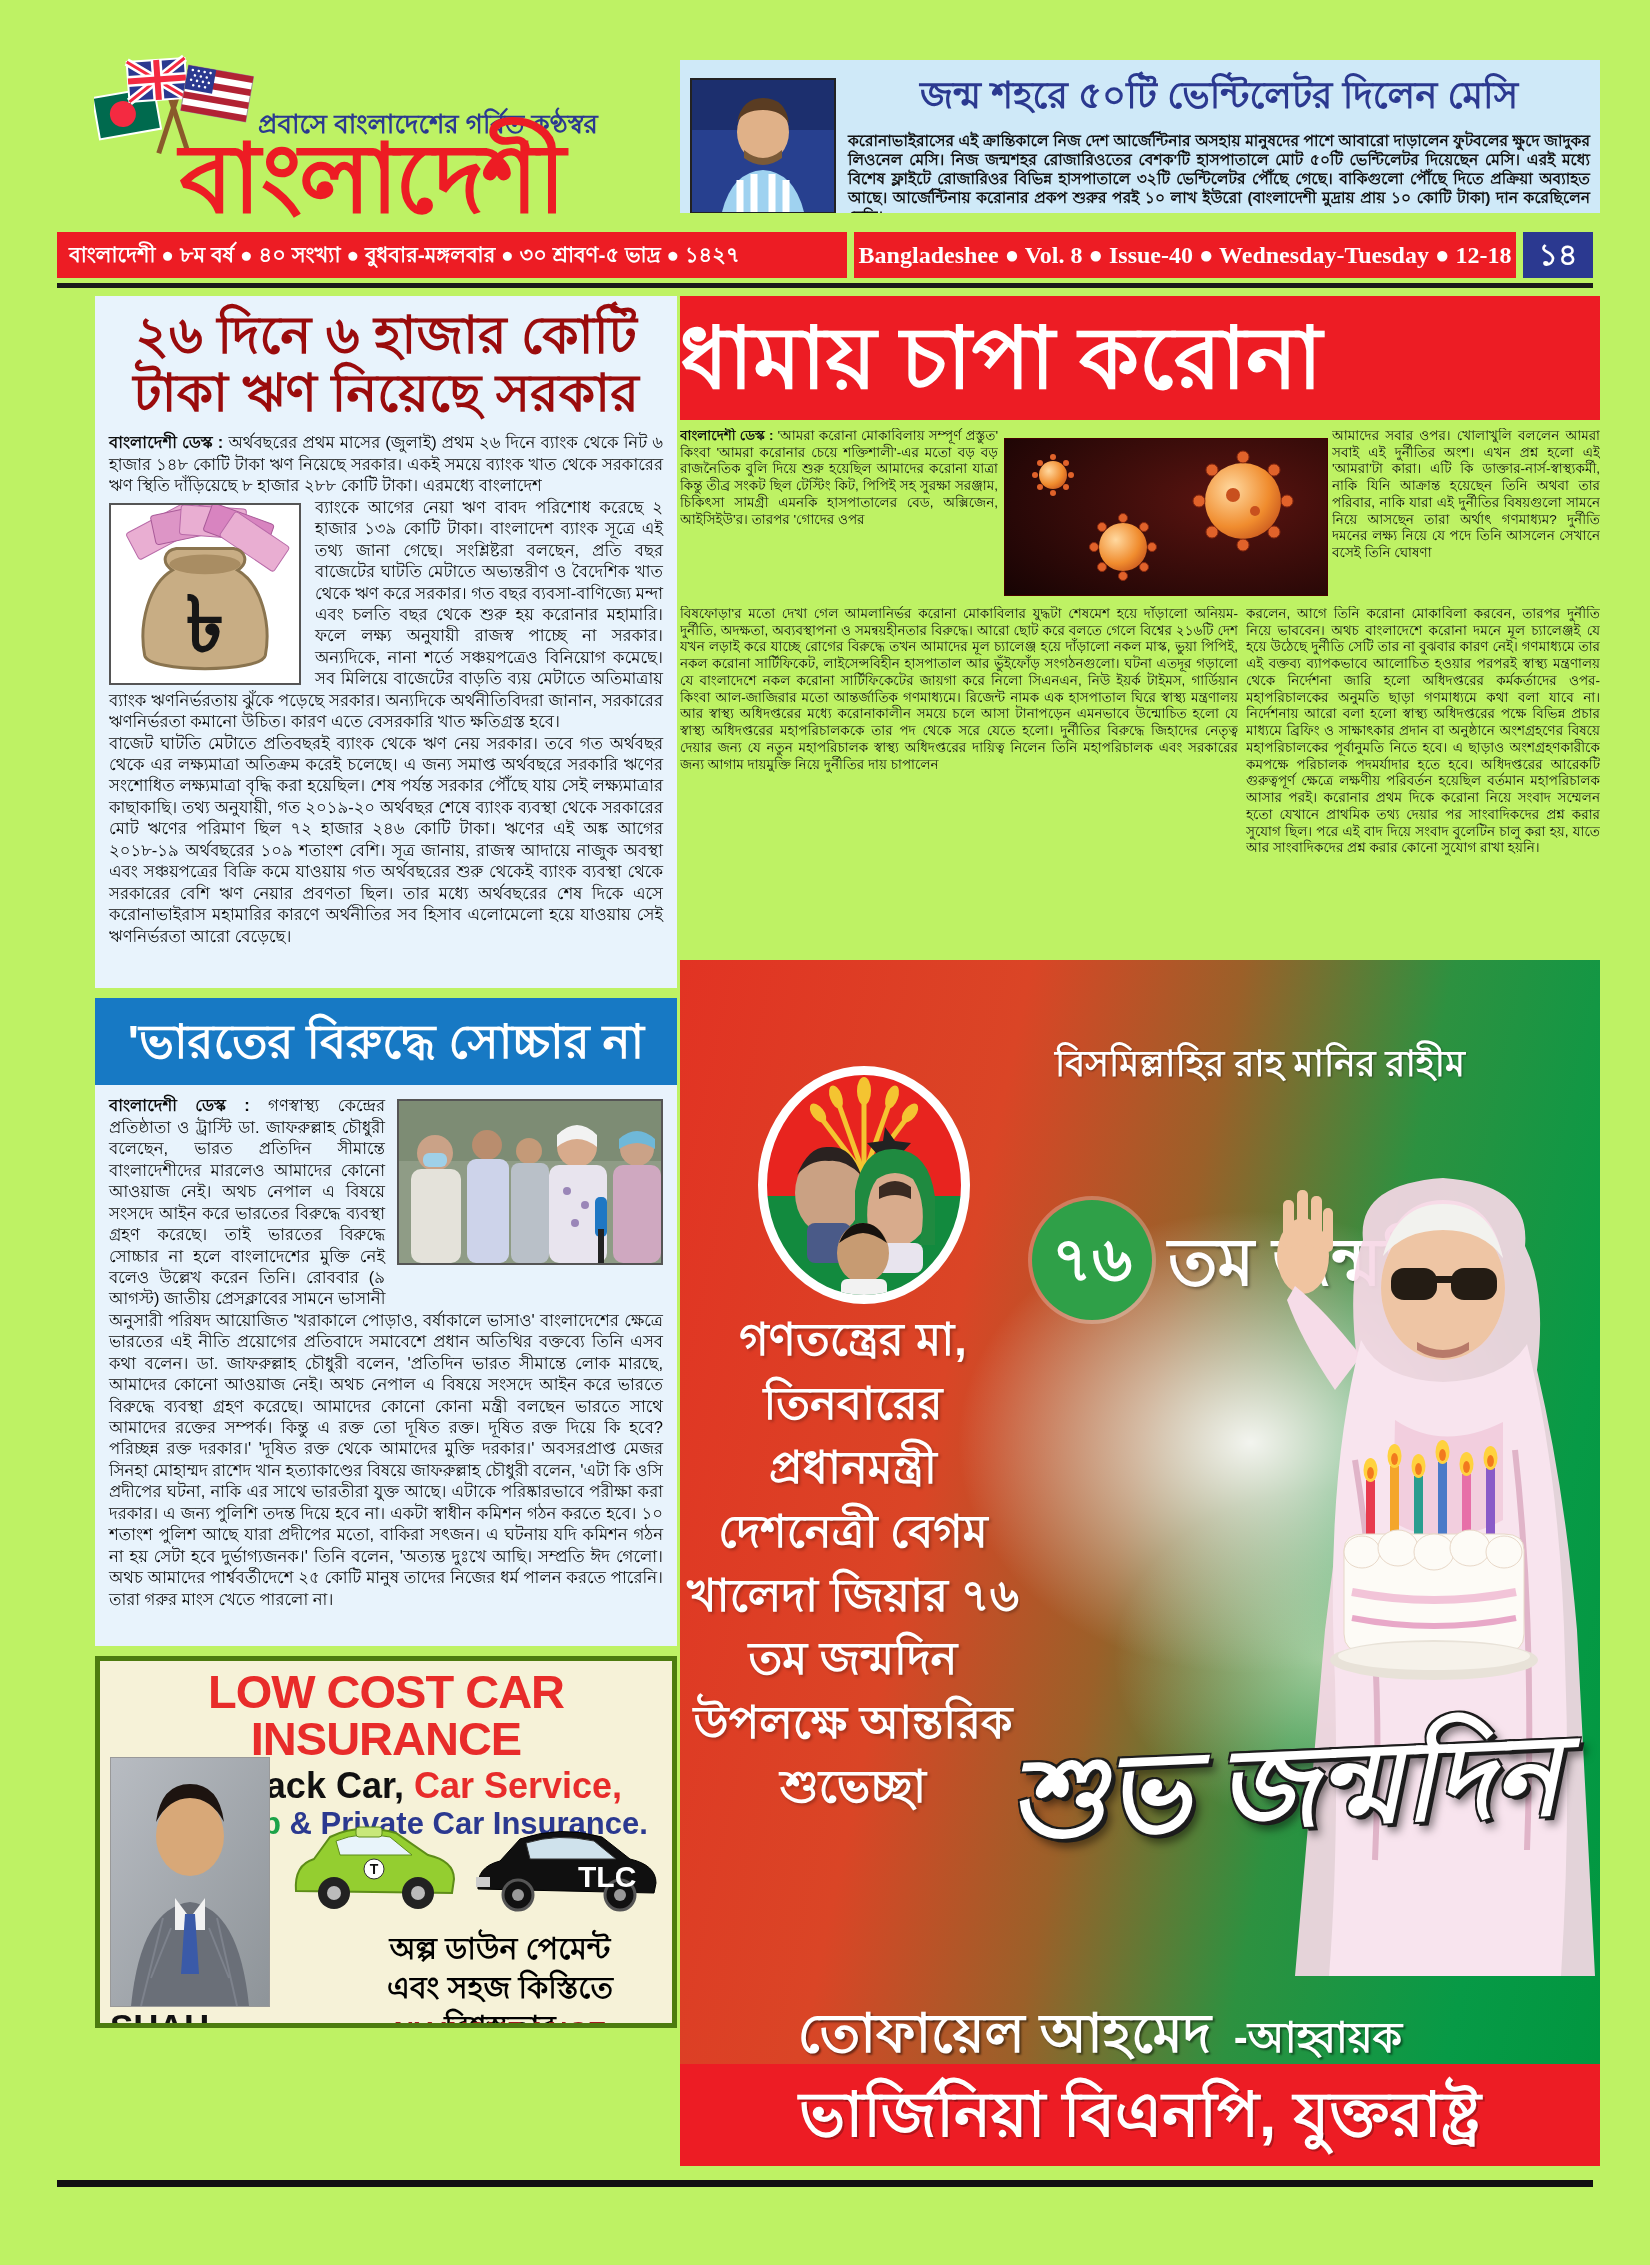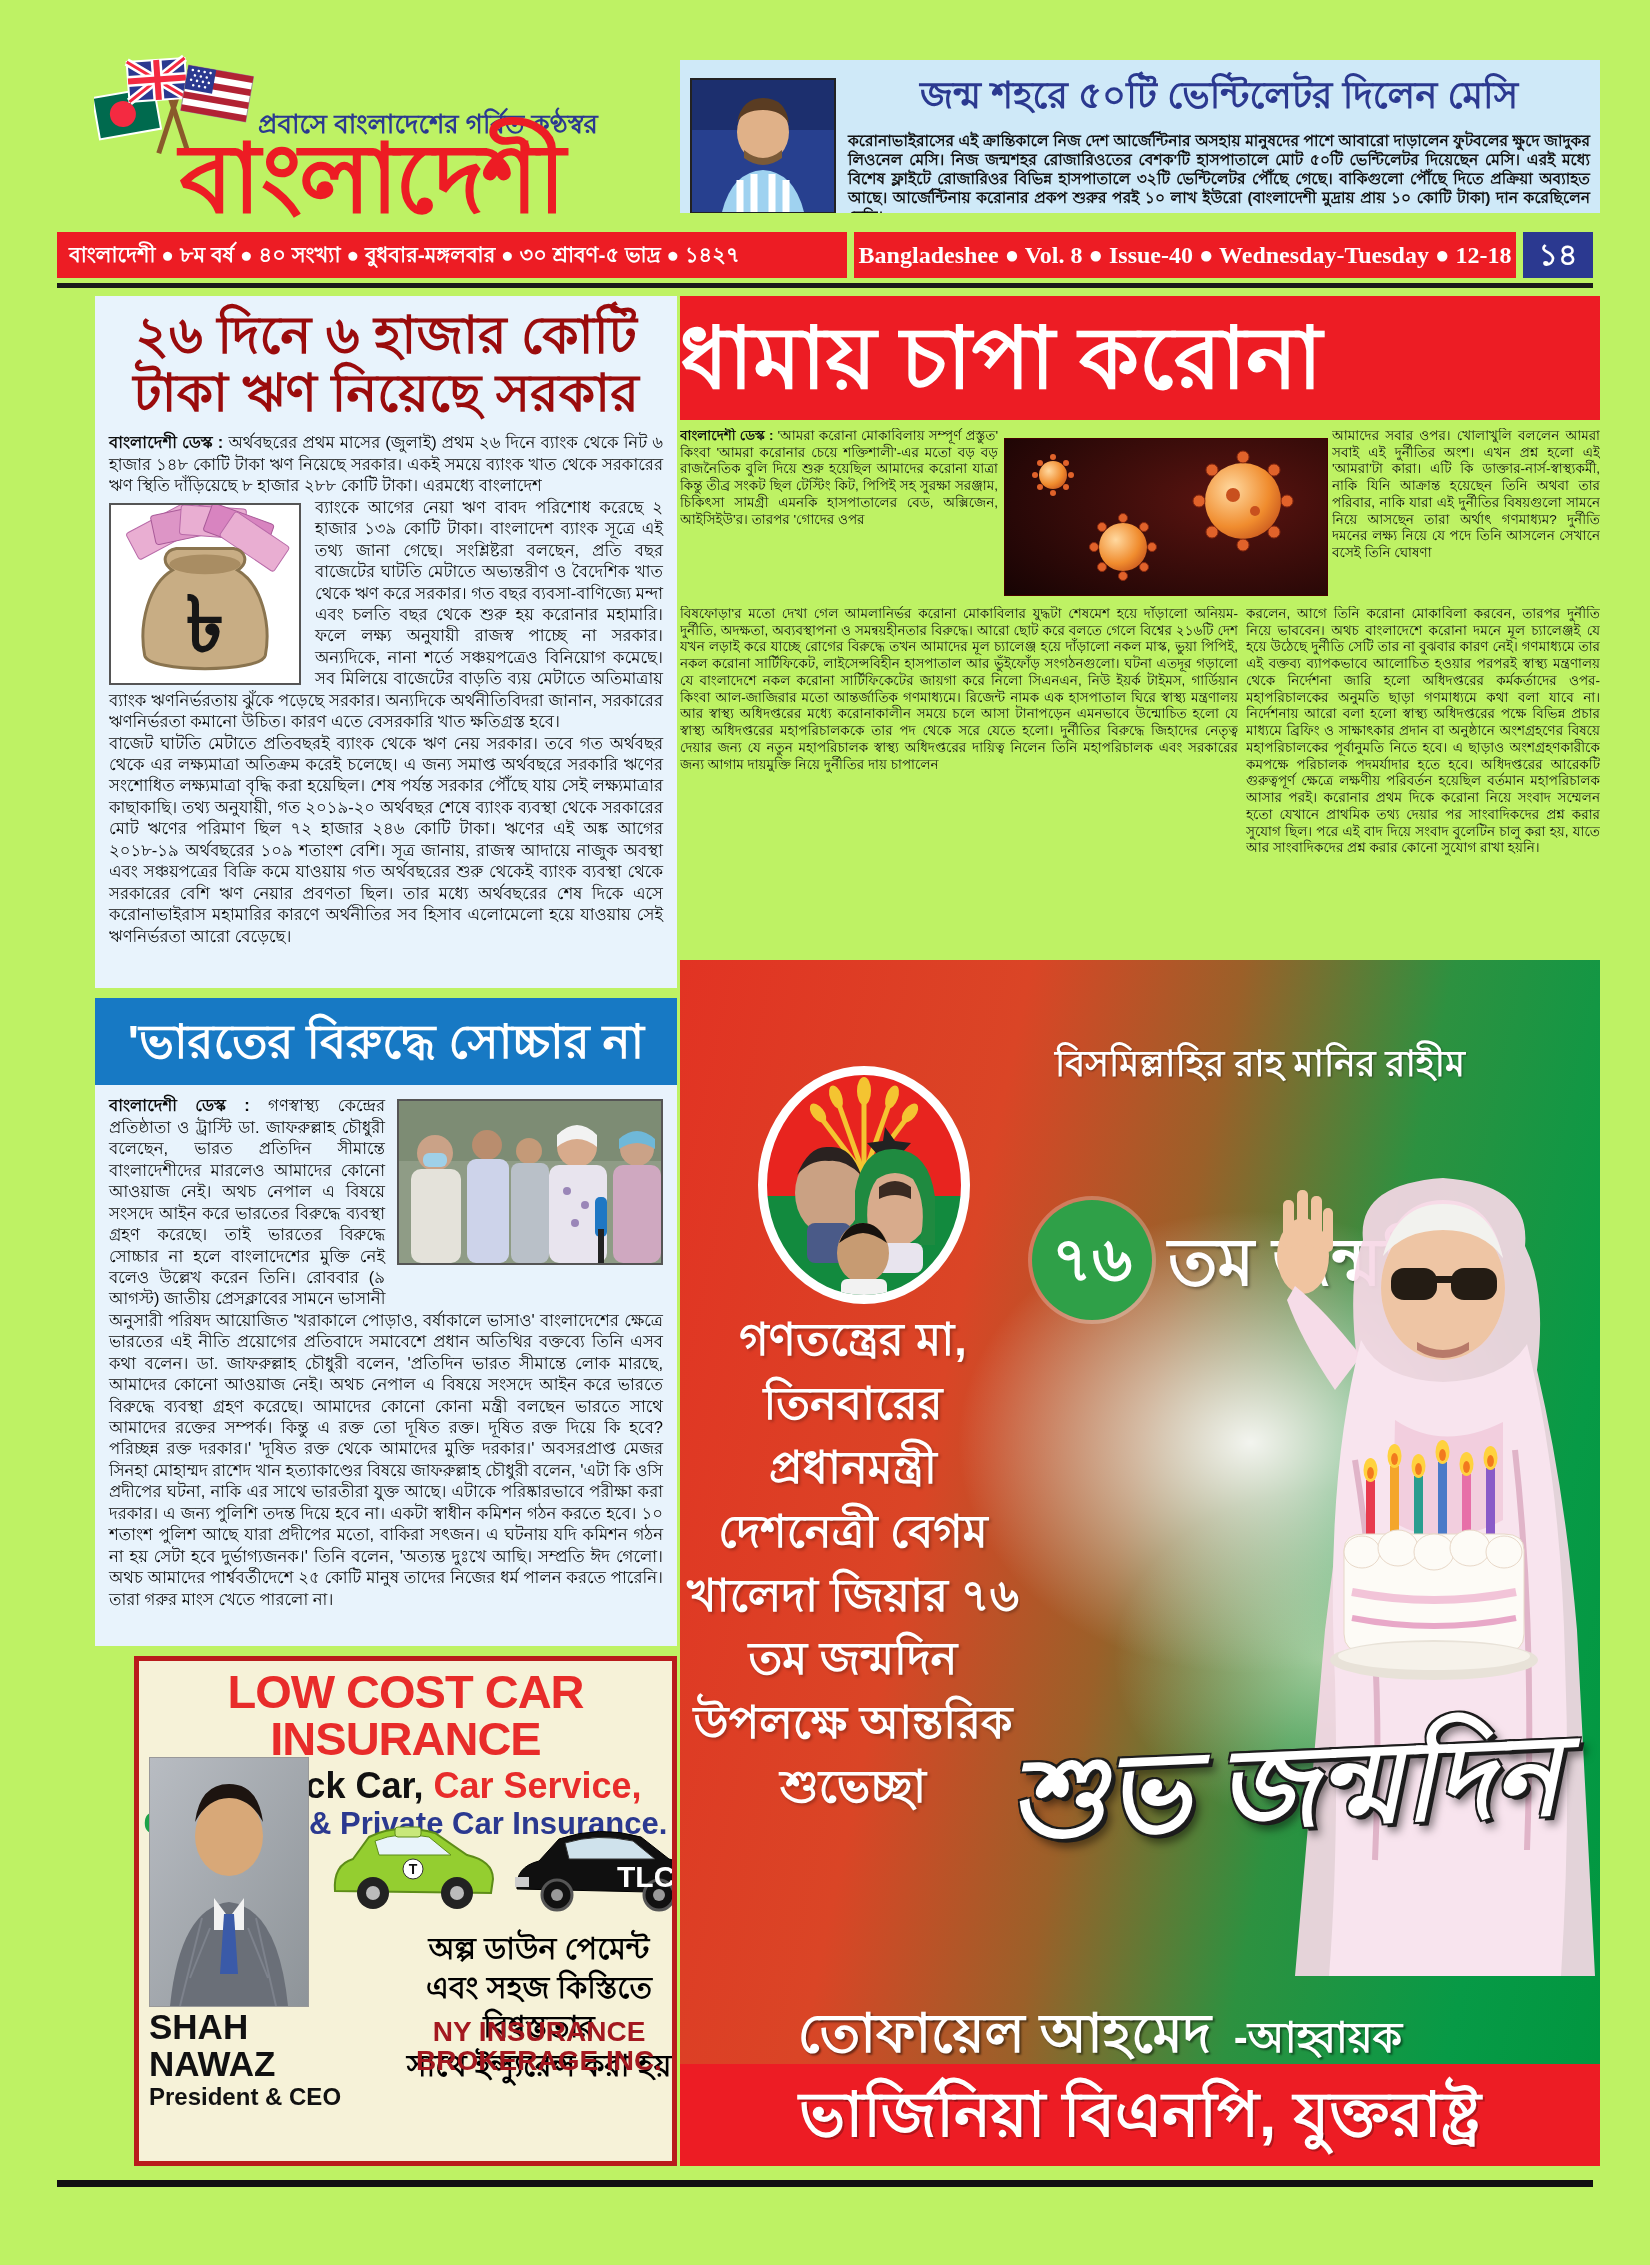--- a/index.html
+++ b/index.html
@@ -41,22 +41,22 @@
   .news-body{font-size:16.5px;line-height:1.30;text-align:justify;color:#0c0c0c;font-weight:500;}
   .moneybag{float:left;width:188px;height:178px;margin:6px 14px 4px 0;border:2px solid #555;background:#fff;}
   .india{margin-top:10px;height:648px;overflow:hidden;}
   .india-head{background:#1779c4;color:#fff;font-size:47px;line-height:1.18;font-weight:bold;
               text-align:center;padding:16px 12px;}
   .india-body{padding:10px 14px 0 14px;}
   .pressphoto{float:right;width:262px;height:162px;margin:4px 0 6px 12px;border:2px solid #555;}
   .dateline{font-weight:bold;}
 
   
-  .car-ad{margin-top:10px;height:510px;border:5px solid #b91c1c;background:#f6f2d8;position:relative;
-          box-sizing:border-box;overflow:hidden;text-align:center;margin-left:39px;}
+  .car-ad{margin-top:10px;height:372px;border:5px solid #4d7c0f;background:#f6f2d8;position:relative;
+          box-sizing:border-box;overflow:hidden;text-align:center;}
   .car-title{font-size:47px;font-weight:800;color:#e82c2a;letter-spacing:-1px;line-height:1.0;margin-top:7px;}
   .car-line2{font-size:36px;font-weight:800;margin-top:6px;line-height:1.0;}
   .car-line3{font-size:31px;font-weight:800;margin-top:4px;line-height:1.0;}
   .c-green{color:#1ca349;} .c-black{color:#111;} .c-red{color:#e82c2a;} .c-blue{color:#2b3990;}
   .man-photo{position:absolute;left:10px;top:96px;width:158px;height:248px;border:1px solid #999;}
   .cars{position:absolute;left:178px;top:142px;width:382px;height:118px;}
   .car-bn{position:absolute;left:235px;top:268px;width:330px;font-size:30px;font-weight:bold;
           color:#000;line-height:1.3;text-align:center;}
   .shah{position:absolute;left:10px;top:348px;width:230px;text-align:left;}
   .shah-name{font-size:35px;font-weight:800;color:#111;line-height:1.05;}

